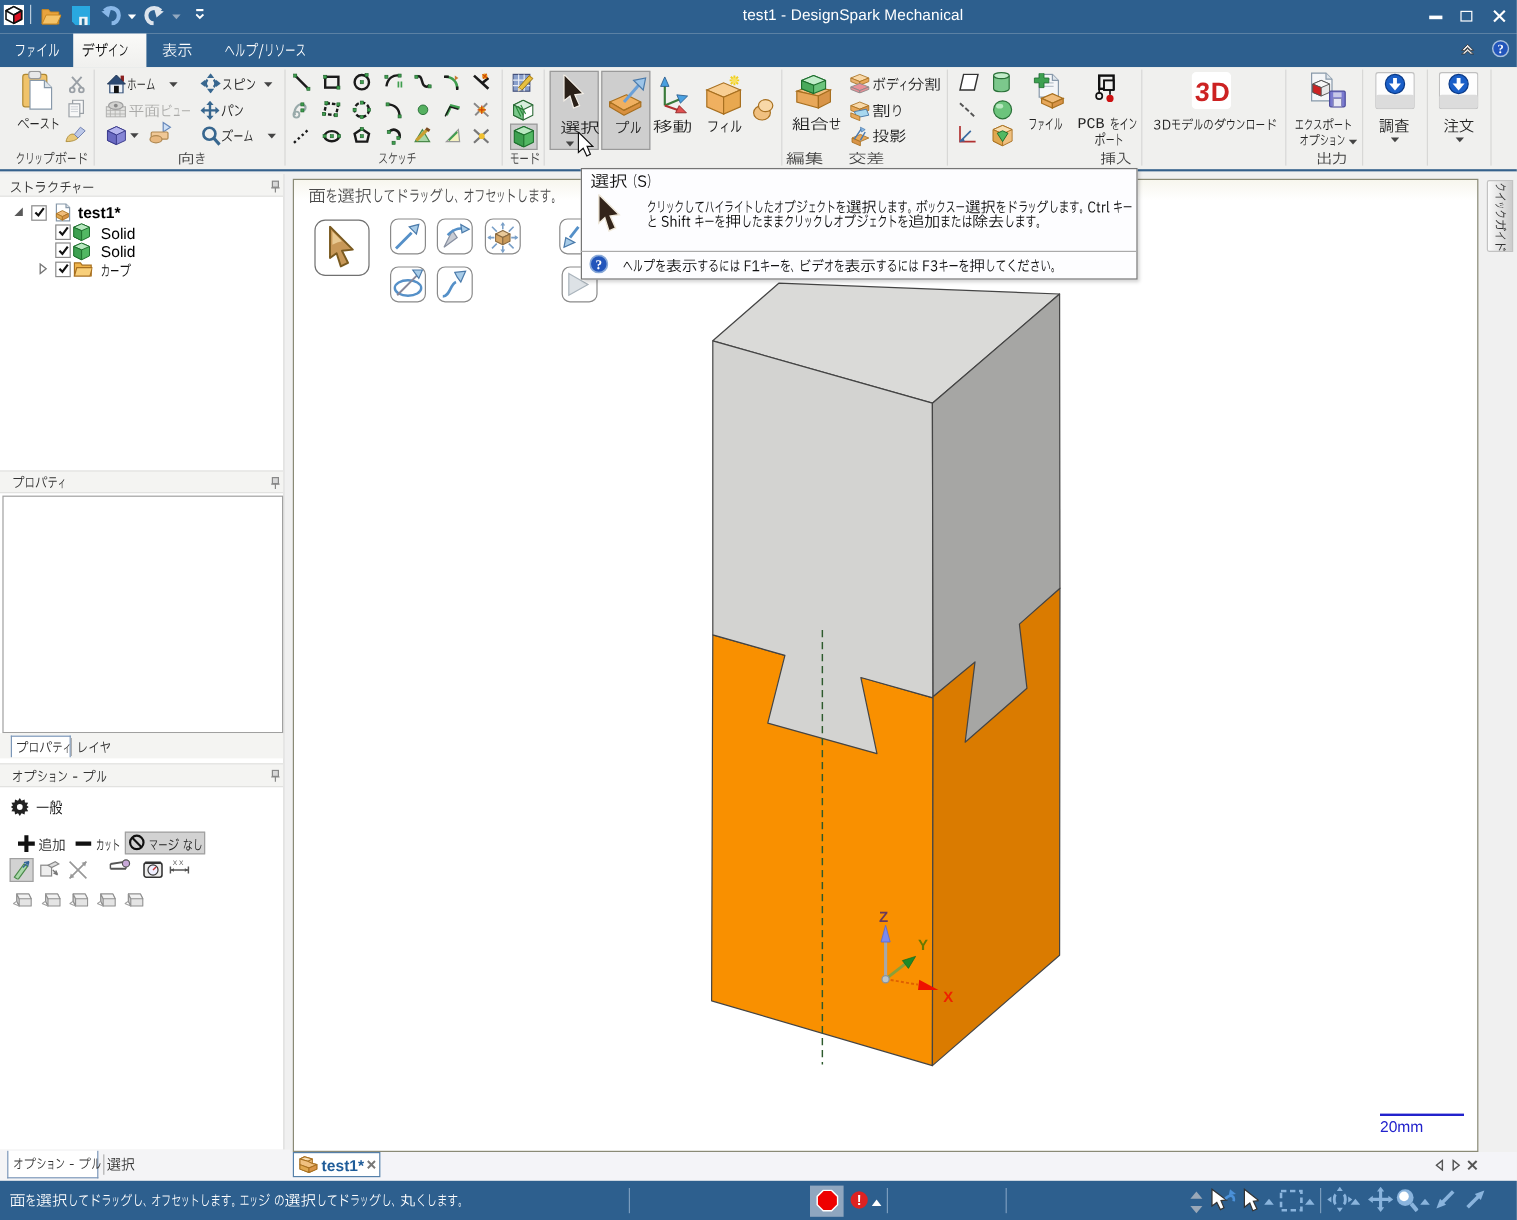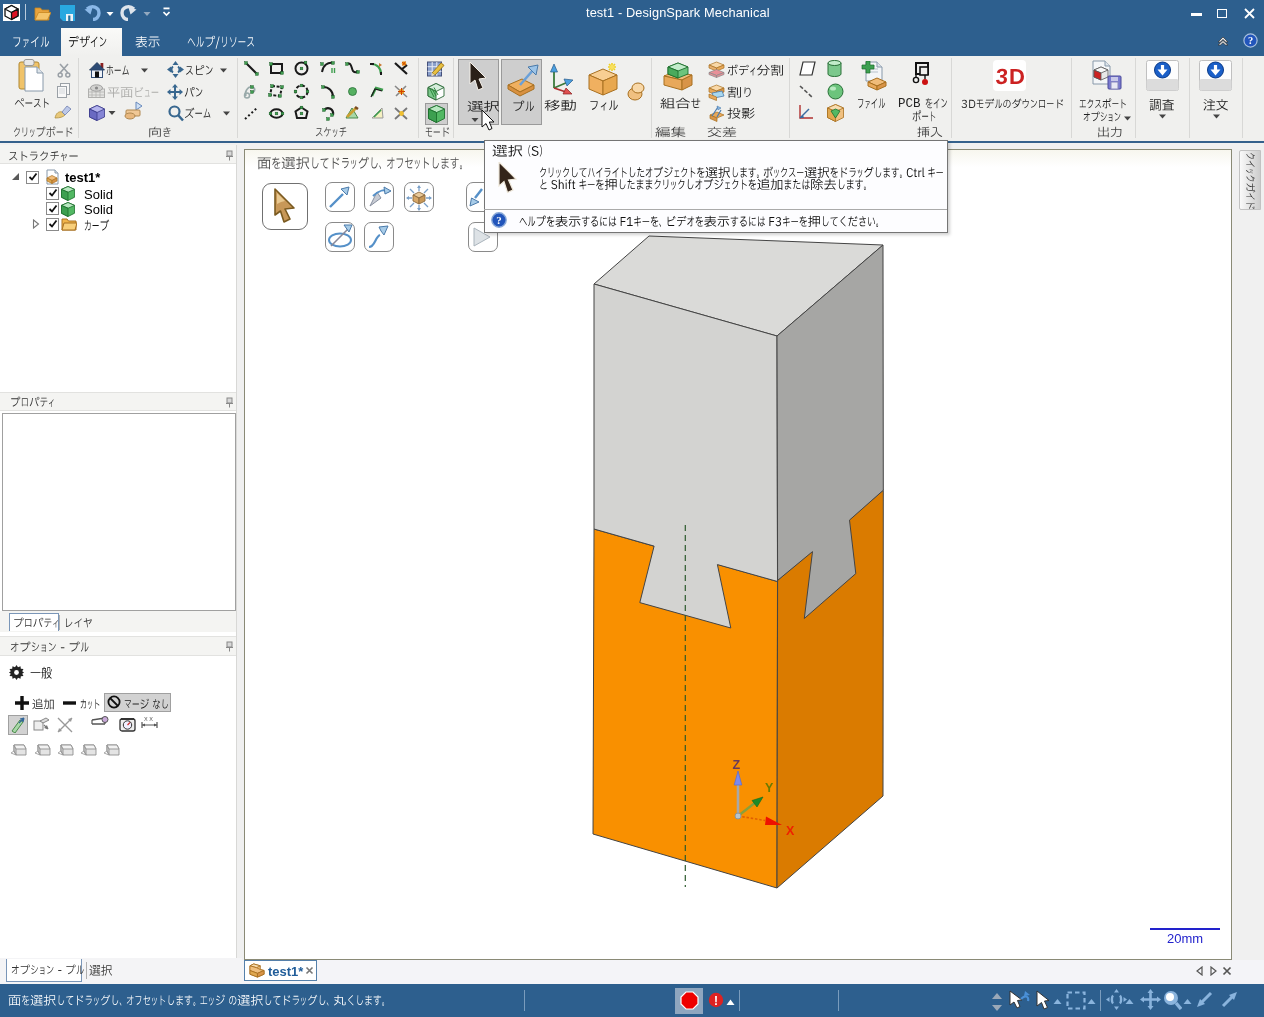--- a/index.html
+++ b/index.html
@@ -35,21 +35,21 @@
 <path d="M14 5 C9 0.5 2 3 2 9 C2 13 5 15.5 8 15.5" fill="none" stroke="#dde4ec" stroke-width="3.4"></path>
 <polygon points="16.5,5.5 8.5,3.5 10.5,10.5" fill="#dde4ec"></polygon>
 </svg>
 <svg class="abs" style="left:142.5px;top:10.5px" width="8" height="6" viewBox="0 0 8 6">
     <polygon points="0.5,1 7.5,1 4,5" fill="#93a9c0"></polygon>
   </svg>
 <svg class="abs" style="left:163px;top:7px" width="7" height="11" viewBox="0 0 7 11">
 <rect x="0.5" y="0.5" width="6" height="1.8" fill="#fff"></rect>
 <path d="M0.5 5 L3.5 8 L6.5 5" fill="none" stroke="#fff" stroke-width="1.6"></path>
   </svg>
-<div class="abs" style="left:586px;top:4.5px;font-size:12.8px;color:#fff;letter-spacing:0.1px">test1 - DesignSpark Mechanical</div>
+<div class="abs" style="left:619px;top:4.5px;font-size:12.8px;color:#fff;letter-spacing:0.1px">test1 - DesignSpark Mechanical</div>
 <div class="abs" style="left:1191px;top:13px;width:11px;height:2.5px;background:#fff"></div>
 <div class="abs" style="left:1217px;top:9px;width:10px;height:9px;border:1.6px solid #fff"></div>
 <svg class="abs" style="left:1244px;top:8px" width="11" height="11" viewBox="0 0 11 11">
 <path d="M1 1 L10 10 M10 1 L1 10" stroke="#fff" stroke-width="1.8"></path>
   </svg>
 <div class="abs" style="left:0;top:28px;width:1264px;height:28px;background:#2d5f8e"></div>
 <svg style="position:absolute;left:12px;top:35px;overflow:visible" width="40" height="18" viewBox="0 -11.7 40 18">
     <path d="M1.3 -9.3H8.2Q8.2 -6.7 7.6 -4.8Q7.1 -3 6 -1.8Q4.9 -0.5 3.1 0.1L2.8 -0.8Q4.3 -1.4 5.3 -2.4Q6.3 -3.4 6.8 -4.8Q7.3 -6.3 7.4 -8.4H1.3Z M14.2 -3.6Q14.9 -4.1 15.3 -4.8Q15.8 -5.5 16 -6.3H11.3V-7.2H16.6V-6.4Q16.4 -5.3 15.8 -4.4Q15.3 -3.5 14.6 -2.9ZM11.7 0Q12.3 -0.4 12.7 -0.9Q13.1 -1.4 13.3 -2Q13.5 -2.6 13.5 -3.6V-5.3H14V-3.5Q14 -1.9 13.5 -0.9Q13 0.1 11.9 0.8Z M26.6 -9.4Q25.4 -7.8 23.8 -6.4V0.4H23.1V-5.8Q21.4 -4.5 19.3 -3.5L19.1 -4.4Q21 -5.3 22.9 -6.8Q24.8 -8.3 26.1 -10.1Z M37.1 -5.1Q36.6 -3.2 35.8 -1.8Q34.9 -0.5 33.8 0.1H33.2V-10H33.9V-0.9Q35.6 -2.1 36.5 -5.6ZM30.7 -10H31.4V-6.1Q31.4 -3.7 30.9 -2.2Q30.3 -0.8 29.2 0.3L28.7 -0.4Q29.8 -1.4 30.3 -2.7Q30.7 -4 30.7 -6Z" fill="#fff"></path>
   </svg>
 <div class="abs" style="left:61px;top:28px;width:61px;height:28px;background:linear-gradient(#fafaf8,#f0f0ee)"></div>
@@ -813,21 +813,21 @@
 <path d="M13 61 L31 47" stroke="#8aa03a" stroke-width="2.4"></path>
 <polygon points="38,42 27,45.5 32,52" fill="#1e8a28" stroke="#15691d" stroke-width="0.6"></polygon>
 <path d="M13 61 L40 65.5" stroke="#e06000" stroke-width="1.6" stroke-dasharray="2.5 1.8"></path>
 <polygon points="57,70 41,61.5 40,70" fill="#ee1100"></polygon>
 <circle cx="13" cy="61" r="3" fill="#b8c4cc" stroke="#8a949c"></circle>
 <text x="7.5" y="13.5" font-family="Liberation Sans" font-weight="bold" font-size="12.5" fill="#6a3a5a">Z</text>
 <text x="40" y="37" font-family="Liberation Sans" font-weight="bold" font-size="12.5" fill="#6a7a00">Y</text>
 <text x="61" y="80" font-family="Liberation Sans" font-weight="bold" font-size="12.5" fill="#ee2200">X</text>
 </svg>
 <div class="abs" style="left:1150px;top:927.5px;width:70px;height:2px;background:#2222cc"></div>
-<div class="abs" style="left:1150px;top:931px;width:70px;text-align:center;font-size:13px;color:#2222cc;font-family:'Liberation Sans'">20mm</div>
+<div class="abs" style="left:1150px;top:931px;width:70px;font-size:13px;color:#2222cc;font-family:'Liberation Sans'">20mm</div>
 <div class="abs" style="left:483.5px;top:139.5px;width:464px;height:93px;background:#fdfdff;border:1px solid #757575;box-shadow:2px 2px 3px rgba(0,0,0,0.18)"></div>
 <svg style="position:absolute;left:492px;top:143.5px;overflow:visible" width="58" height="18" viewBox="0 -11.7 58 18">
     <path d="M3.4 -7.4Q2.1 -9.2 1 -10.2L1.8 -10.7Q2.4 -10.1 3.1 -9.4Q3.7 -8.6 4.2 -7.9ZM6.3 -6.7Q5.5 -6.7 5.3 -6.9Q5 -7.1 5 -7.6V-9H8.2V-9.8H5V-10.5H9.1V-8.4H5.9V-7.7Q5.9 -7.5 6 -7.4Q6.1 -7.3 6.4 -7.3H8.6V-8L9.4 -7.9V-7.3Q9.4 -6.7 8.7 -6.7ZM11.3 -6.7Q10.6 -6.7 10.3 -6.9Q10 -7.1 10 -7.7V-9H13.4V-9.8H10V-10.5H14.3V-8.4H10.9V-7.7Q10.9 -7.5 11 -7.4Q11.1 -7.3 11.5 -7.3H13.8V-8L14.6 -7.8V-7.2Q14.6 -6.9 14.4 -6.8Q14.3 -6.7 13.8 -6.7ZM12.1 -3.3H14.8V-2.6H4.6V-3.3H7.2V-4.6H4.9V-5.3H7.2V-6.2H8.1V-5.3H11.2V-6.2H12.1V-5.3H14.5V-4.6H12.1ZM15 -0.1 14.8 0.7H6.9Q5.1 0.7 4.1 0.1Q3.1 -0.4 3 -1.3H2.9Q2.8 -0.6 2.4 -0.1Q1.9 0.5 0.9 0.9L0.6 0.1Q1.6 -0.4 2 -0.9Q2.4 -1.4 2.4 -2.4V-5.3H0.7V-6H3.4V-2.3Q3.4 -1.2 4.3 -0.7Q5.2 -0.1 6.8 -0.1ZM11.2 -4.6H8.1V-3.3H11.2ZM4.8 -1.1Q5.7 -1.3 6.6 -1.7Q7.4 -2 8 -2.3L8.5 -1.8Q7.9 -1.4 7 -1.1Q6.1 -0.7 5.2 -0.5ZM14.1 -0.5Q13.5 -0.8 12.6 -1.1Q11.7 -1.5 10.8 -1.8L11.3 -2.3Q12.1 -2.1 13 -1.7Q13.9 -1.4 14.6 -1Z M22.1 -4.7Q21 -4.3 19.8 -4V-0.2Q19.8 0.3 19.5 0.5Q19.3 0.8 18.7 0.8H16.8L16.6 -0.1H18.8V-3.7Q17.8 -3.5 16.3 -3.2L16.2 -4Q17.3 -4.1 18.8 -4.5V-7.7H16.4V-8.5H18.8V-10.8H19.8V-8.5H22V-7.7H19.8V-4.8Q20.8 -5.1 21.9 -5.4ZM27.1 -5.4Q27.5 -1.9 30.3 0.3L29.7 0.9Q28.1 -0.3 27.2 -1.9Q26.4 -3.5 26.1 -5.4H23.7Q23.7 -3.5 23.2 -1.9Q22.6 -0.4 21.5 0.9L20.7 0.4Q21.9 -0.9 22.4 -2.4Q22.8 -3.9 22.8 -6.1V-10.3H29.6V-5.4ZM28.7 -9.5H23.7V-6.1H28.7Z M37.9 -10.8H38.5Q37.8 -9.9 37.4 -8.4Q36.9 -6.9 36.9 -5.3V-4.6Q36.9 -3 37.4 -1.5Q37.8 -0 38.5 0.9H37.9Q37.3 0 36.8 -1.5Q36.4 -3.1 36.4 -5Q36.4 -6.8 36.8 -8.4Q37.3 -9.9 37.9 -10.8Z M39.6 -1.5 40.5 -2.2Q41 -1.5 41.6 -1.1Q42.3 -0.8 43.1 -0.8Q44.2 -0.8 44.8 -1.3Q45.4 -1.8 45.4 -2.6Q45.4 -3.3 44.9 -3.7Q44.5 -4.1 43.5 -4.3L42.7 -4.5Q41.3 -4.8 40.6 -5.4Q39.9 -6 39.9 -7.1Q39.9 -8.3 40.8 -9Q41.7 -9.7 43.2 -9.7Q45.3 -9.7 46.4 -8.2L45.6 -7.6Q44.7 -8.7 43.1 -8.7Q42.1 -8.7 41.6 -8.3Q41 -7.9 41 -7.1Q41 -6.4 41.5 -6.1Q41.9 -5.7 42.9 -5.5L43.7 -5.3Q45.2 -5 45.8 -4.4Q46.5 -3.7 46.5 -2.7Q46.5 -1.4 45.6 -0.6Q44.7 0.2 43.1 0.2Q40.9 0.2 39.6 -1.5Z M48.3 0.9H47.7Q48.4 -0 48.8 -1.5Q49.3 -3 49.3 -4.6V-5.3Q49.3 -6.9 48.8 -8.4Q48.4 -9.9 47.7 -10.8H48.3Q49 -9.9 49.4 -8.4Q49.9 -6.8 49.9 -5Q49.9 -3.1 49.4 -1.5Q49 0 48.3 0.9Z" fill="#111"></path>
   </svg>
 <svg class="abs" style="left:497px;top:162px" width="24" height="38" viewBox="0 0 24 38">
 <polygon points="2,0 19,17 11.5,18 16,28 10.5,30.5 7,19.5 2,24" fill="#33241a" stroke="#efe8da" stroke-width="1.2"></polygon>
   </svg>
 <svg style="position:absolute;left:539px;top:165.5px;overflow:visible" width="407" height="17" viewBox="0 -10.98 407 17">
     <path d="M6.9 -8.1Q6.8 -4.9 5.6 -2.8Q4.3 -0.6 2.2 0.3L2 -0.5Q3.8 -1.3 4.9 -3Q6 -4.7 6.3 -7.2H3.2Q2.8 -6.5 2.4 -5.8Q1.9 -5.1 1.3 -4.4L1 -5.1Q1.8 -6 2.4 -7.2Q3.1 -8.4 3.4 -9.8L4 -9.6Q3.8 -8.7 3.5 -8.1Z M10.8 -0.6Q11.9 -1 12.5 -1.6Q13.2 -2.2 13.5 -3.1Q13.8 -4 13.8 -5.4V-9.4H14.3V-5.4Q14.3 -3.8 14 -2.7Q13.7 -1.6 12.9 -0.9Q12.2 -0.2 11.1 0.2ZM10.4 -3.7H9.8V-9.3H10.4Z M19.3 -4.1Q19.1 -5.5 18.8 -7.3L19.2 -7.5Q19.6 -5.5 19.7 -4.2ZM18.3 -0.1Q19.3 -0.8 19.9 -1.8Q20.4 -2.7 20.8 -4Q21.1 -5.3 21.2 -7.2L21.7 -7.1Q21.5 -5.1 21.2 -3.7Q20.9 -2.2 20.2 -1.2Q19.6 -0.1 18.6 0.7ZM17.8 -3.5Q17.5 -5.1 17.2 -6.7L17.6 -7Q18 -5.2 18.2 -3.7Z M29.9 -8.1Q29.8 -4.9 28.5 -2.8Q27.3 -0.6 25.2 0.3L24.9 -0.5Q26.8 -1.3 27.9 -3Q29 -4.7 29.3 -7.2H26.1Q25.8 -6.5 25.3 -5.8Q24.9 -5.1 24.3 -4.4L23.9 -5.1Q24.8 -6 25.4 -7.2Q26 -8.4 26.4 -9.8L27 -9.6Q26.7 -8.7 26.5 -8.1Z M33.4 -9.7 34.1 -9.7 33.8 -3.4Q33.7 -0.6 35.4 -0.6Q36.4 -0.6 37.1 -1.6Q37.7 -2.6 38.1 -4.6L38.7 -4.4Q38.3 -2.1 37.5 -0.9Q36.7 0.3 35.4 0.3Q34.3 0.3 33.7 -0.7Q33.1 -1.6 33.2 -3.4Z M46.6 0.2Q44.7 0.1 43.8 -0.9Q42.8 -1.8 42.8 -3.5Q42.8 -4.8 43.3 -5.7Q43.8 -6.7 44.4 -7.3Q44.9 -7.6 45.4 -7.8V-7.9Q42.6 -7.6 40.5 -7.4L40.5 -8.2Q43.7 -8.5 47.4 -8.8L47.4 -8Q47 -8 46.6 -7.9Q46.3 -7.9 46 -7.7Q45.3 -7.4 44.8 -6.8Q44.2 -6.2 43.8 -5.4Q43.5 -4.6 43.5 -3.7Q43.5 -2.2 44.2 -1.5Q45 -0.8 46.7 -0.6Z M49 -0.5Q49.8 -2.3 50.3 -4.2Q50.7 -6.1 50.8 -8.8L51.4 -8.8Q51.3 -6 50.8 -3.9Q50.4 -1.8 49.5 0ZM53.9 -8.8Q54 -6.2 54.4 -4.2Q54.9 -2.3 55.7 -0.5L55.2 0Q54.3 -1.9 53.9 -3.9Q53.4 -6 53.3 -8.8Z M63.4 -8.8Q62.4 -7.3 61.1 -6.1V0.4H60.5V-5.5Q59.1 -4.2 57.4 -3.3L57.2 -4.1Q58.8 -5 60.4 -6.4Q61.9 -7.8 63 -9.5Z M66.2 -9.1H70.9V-8.3H66.2ZM65.5 -6.2H71.4Q71.4 -3.6 70.3 -2Q69.3 -0.4 67.4 0.2L67.2 -0.6Q68.8 -1.2 69.7 -2.3Q70.5 -3.5 70.8 -5.4H65.5Z M79.6 -8.8Q78.6 -7.3 77.3 -6.1V0.4H76.7V-5.5Q75.3 -4.2 73.6 -3.3L73.4 -4.1Q75 -5 76.6 -6.4Q78.1 -7.8 79.2 -9.5Z M87.4 -2.9Q85.6 -4.4 83.8 -5.3V0.4H83.3V-9.6H83.8V-6.2Q85.8 -5.2 87.7 -3.7Z M91.1 -9.7 91.8 -9.7 91.5 -3.4Q91.4 -0.6 93.1 -0.6Q94.1 -0.6 94.8 -1.6Q95.4 -2.6 95.8 -4.6L96.4 -4.4Q96 -2.1 95.2 -0.9Q94.4 0.3 93.1 0.3Q92 0.3 91.4 -0.7Q90.8 -1.6 90.9 -3.4Z M102.5 -7.3Q101.6 -7.2 100.5 -7.1Q100 -3.3 99.1 0.1L98.5 -0.2Q99.3 -3.3 99.9 -7.1L99.1 -7.1L98.3 -7.1V-7.9Q98.5 -7.9 99.1 -7.9Q99.7 -7.9 100 -7.9Q100.1 -8.7 100.2 -9.9L100.8 -9.8Q100.8 -9.2 100.6 -7.9Q101.6 -8 102.4 -8.1ZM101.8 -5.8Q103.4 -6.1 105 -6.2L105 -5.5Q103.5 -5.4 101.8 -5ZM105.3 -0.1Q104.8 -0 104.3 0Q103.7 0.1 103.2 0.1Q102.2 0.1 101.7 -0.4Q101.2 -0.8 101.2 -1.8Q101.2 -2.6 101.6 -3.6L102.1 -3.3Q101.8 -2.5 101.8 -1.9Q101.8 -0.7 103.2 -0.7Q104.2 -0.7 105.2 -1Z M113.3 -7.5V-6.7H111.5V-0.6Q111.5 0.2 110.9 0.2H109.5L109.3 -0.6H110.9V-6.6H110.9Q110.6 -5.2 109.5 -3.8Q108.4 -2.3 107.1 -1.1L106.7 -1.9Q109.2 -3.9 110.6 -6.7H107V-7.5H110.9V-9.7H111.5V-7.5Z M123.3 -10.6Q123.8 -9.6 124.2 -8.6L123.7 -8.3Q123.2 -9.5 122.7 -10.3ZM122.2 -10Q122.8 -8.9 123.1 -8L122.6 -7.7L122.4 -8.2Q122.3 -5.8 121.7 -4.2Q121.2 -2.5 120 -1.4Q118.9 -0.2 117.1 0.4L116.8 -0.5Q118.4 -1 119.4 -2Q120.4 -2.9 120.9 -4.3Q121.5 -5.7 121.6 -7.6H115.2V-8.5H122.2Q122 -9.1 121.6 -9.7Z M133.4 -8.1Q132.9 -9.1 132.4 -10L132.9 -10.3Q133.5 -9.3 133.9 -8.4ZM132.3 -7.4Q131.9 -8.5 131.3 -9.3L131.8 -9.7Q132.5 -8.7 132.8 -7.7ZM129.1 -7Q128.4 -7.4 127.6 -7.8Q126.8 -8.2 126 -8.5L126.3 -9.3Q127 -9.1 127.8 -8.6Q128.6 -8.2 129.4 -7.8ZM125.7 -0.6Q127.4 -0.9 128.7 -1.7Q130 -2.4 131 -3.7Q131.9 -5 132.7 -7L133.3 -6.5Q132.2 -3.5 130.4 -1.9Q128.6 -0.2 125.9 0.3ZM128.3 -3.9Q127.5 -4.4 126.7 -4.8Q125.9 -5.2 125.2 -5.4L125.4 -6.2Q126.2 -5.9 127 -5.5Q127.8 -5.1 128.6 -4.7Z M140.2 -0.2H135.5V-1H137.6V-5.8H135.8V-6.6H139.9V-5.8H138V-1H140.2Z M148.2 -8.1Q148.1 -4.9 146.8 -2.8Q145.6 -0.6 143.5 0.3L143.2 -0.5Q145.1 -1.3 146.2 -3Q147.3 -4.7 147.5 -7.2H144.4Q144.1 -6.5 143.6 -5.8Q143.2 -5.1 142.6 -4.4L142.2 -5.1Q143.1 -6 143.7 -7.2Q144.3 -8.4 144.7 -9.8L145.3 -9.6Q145 -8.7 144.8 -8.1Z M156.1 -2.9Q154.2 -4.4 152.5 -5.3V0.4H151.9V-9.6H152.5V-6.2Q154.5 -5.2 156.3 -3.7Z M164.8 -0.6 164.9 0.2Q164.3 0.3 163.6 0.4Q163 0.5 162.5 0.5Q161.2 0.5 160.7 -0Q160.1 -0.5 160.1 -1.5Q160.1 -2.4 160.6 -3.1Q161.2 -3.9 162.5 -4.4Q162.4 -5 162.2 -5.3Q162 -5.6 161.6 -5.6Q160.8 -5.6 159.6 -4.3Q159.4 -4 159.2 -3.7Q159.1 -3.4 158.7 -2.7L158.2 -3.2Q158.8 -4.3 159.3 -5.4Q159.7 -6.4 160.1 -7.6Q159.1 -7.6 158.3 -7.7L158.3 -8.5Q159.3 -8.4 160.3 -8.4Q160.5 -9.3 160.7 -10L161.3 -9.8Q161.2 -9.5 161.1 -9.2Q161.1 -9 161 -8.8Q161 -8.5 160.9 -8.4Q162.8 -8.5 164.3 -8.7L164.4 -7.9Q162.6 -7.7 160.7 -7.6Q160.2 -6 159.7 -4.9L159.8 -4.8Q160.2 -5.5 160.7 -5.9Q161.3 -6.3 161.8 -6.3Q162.3 -6.3 162.6 -5.9Q163 -5.5 163.1 -4.7Q164 -5 165.3 -5.4L165.3 -4.6Q164 -4.2 163.1 -3.9Q163.1 -2.4 163.1 -1.5L162.5 -1.5Q162.5 -2.6 162.5 -3.6Q161.6 -3.2 161.1 -2.7Q160.7 -2.1 160.7 -1.5Q160.7 -0.9 161.1 -0.6Q161.5 -0.3 162.4 -0.3Q163.6 -0.3 164.8 -0.6Z M168.8 -7Q167.8 -8.6 166.9 -9.6L167.5 -10Q168 -9.5 168.6 -8.8Q169.1 -8.1 169.5 -7.4ZM171.2 -6.2Q170.6 -6.2 170.4 -6.4Q170.1 -6.6 170.1 -7.2V-8.5H172.8V-9.2H170.1V-9.8H173.5V-7.9H170.9V-7.3Q170.9 -7 171 -6.9Q171.1 -6.9 171.3 -6.9H173.1V-7.5L173.8 -7.4V-6.8Q173.8 -6.2 173.2 -6.2ZM175.4 -6.2Q174.8 -6.2 174.5 -6.5Q174.3 -6.7 174.3 -7.2V-8.5H177V-9.2H174.3V-9.8H177.8V-7.9H175V-7.3Q175 -7 175.1 -6.9Q175.2 -6.9 175.5 -6.9H177.4V-7.5L178.1 -7.4V-6.8Q178.1 -6.5 177.9 -6.4Q177.8 -6.2 177.4 -6.2ZM176 -3.1H178.2V-2.4H169.9V-3.1H172V-4.3H170.1V-5H172V-5.9H172.8V-5H175.2V-5.9H176V-5H178V-4.3H176ZM178.4 -0.1 178.3 0.7H171.7Q170.2 0.7 169.4 0.1Q168.6 -0.4 168.5 -1.3H168.4Q168.4 -0.6 168 -0.1Q167.6 0.4 166.8 0.8L166.5 0.1Q167.4 -0.3 167.7 -0.8Q168 -1.4 168 -2.2V-5H166.6V-5.7H168.8V-2.2Q168.8 -1.2 169.6 -0.6Q170.4 -0.1 171.7 -0.1ZM175.2 -4.3H172.8V-3.1H175.2ZM170 -1Q170.7 -1.2 171.4 -1.5Q172.1 -1.9 172.6 -2.2L173 -1.7Q172.5 -1.3 171.8 -1Q171.1 -0.7 170.3 -0.5ZM177.7 -0.4Q177.2 -0.7 176.4 -1.1Q175.7 -1.4 175 -1.7L175.4 -2.2Q176 -2 176.8 -1.6Q177.5 -1.3 178.1 -1Z M184.2 -4.4Q183.4 -4.1 182.3 -3.7V-0.2Q182.3 0.3 182.1 0.5Q181.9 0.7 181.4 0.7H179.9L179.7 -0H181.5V-3.5Q180.7 -3.3 179.5 -3L179.4 -3.7Q180.3 -3.9 181.5 -4.2V-7.2H179.5V-8H181.5V-10.2H182.3V-8H184.2V-7.2H182.3V-4.5Q183.2 -4.7 184.1 -5.1ZM188.3 -5Q188.7 -1.8 191 0.3L190.5 0.9Q189.2 -0.3 188.5 -1.8Q187.7 -3.3 187.5 -5H185.6Q185.5 -3.3 185.1 -1.8Q184.7 -0.4 183.7 0.9L183.1 0.4Q184.1 -0.9 184.4 -2.3Q184.8 -3.7 184.8 -5.7V-9.6H190.4V-5ZM189.6 -8.9H185.6V-5.7H189.6Z M194 -9.7 194.6 -9.7 194.4 -3.4Q194.3 -0.6 196 -0.6Q197 -0.6 197.6 -1.6Q198.3 -2.6 198.7 -4.6L199.2 -4.4Q198.9 -2.1 198.1 -0.9Q197.3 0.3 196 0.3Q194.9 0.3 194.3 -0.7Q193.7 -1.6 193.8 -3.4Z M207.6 -0Q206.3 -1.4 205 -2V-1.4Q205 0.5 203.3 0.5Q202.6 0.5 202.1 -0Q201.7 -0.6 201.7 -1.4Q201.7 -2.3 202.1 -2.8Q202.6 -3.3 203.4 -3.3Q203.8 -3.3 204.4 -3.1V-4.9Q203.3 -4.9 201.7 -5L201.7 -5.8Q202.8 -5.7 204.4 -5.7V-7.5Q203.2 -7.5 201.5 -7.6L201.5 -8.4Q203.2 -8.3 204.4 -8.3V-9.8H205V-8.3Q206.6 -8.3 207.8 -8.5L207.8 -7.7Q206.4 -7.5 205 -7.5V-5.7Q206.5 -5.7 207.5 -5.8L207.6 -5Q206.6 -4.9 205 -4.9V-2.9Q206.4 -2.2 207.9 -0.7ZM204.4 -2.3Q203.8 -2.6 203.4 -2.6Q202.8 -2.6 202.5 -2.3Q202.3 -2 202.3 -1.4Q202.3 -0.9 202.6 -0.6Q202.8 -0.3 203.3 -0.3Q203.9 -0.3 204.2 -0.6Q204.4 -0.8 204.4 -1.4Z M216.8 -7.5H214.1V-4.9Q214.3 -4.1 214.3 -3.2Q214.3 -1.4 213.6 -0.5Q212.9 0.4 211.6 0.4L211.5 -0.4Q212.7 -0.5 213.2 -1.2Q213.7 -1.9 213.7 -3.3H213.7Q213.5 -2.8 213.2 -2.5Q212.9 -2.2 212.5 -2.2Q212.2 -2.2 211.9 -2.5Q211.6 -2.7 211.4 -3.1Q211.2 -3.6 211.2 -4.2Q211.2 -5.2 211.6 -5.7Q212 -6.3 212.6 -6.3Q212.8 -6.3 213.1 -6.1Q213.3 -6 213.4 -5.7H213.5V-7.5H209.5V-8.3H213.5V-9.8H214.1V-8.3H216.8ZM213.6 -4.3Q213.5 -4.8 213.3 -5.1Q213.1 -5.5 212.7 -5.5Q212.3 -5.5 212.1 -5.2Q211.8 -4.8 211.8 -4.2Q211.8 -3.6 212.1 -3.3Q212.3 -3 212.7 -3Q213.1 -3 213.3 -3.4Q213.5 -3.7 213.6 -4.3Z M217.9 -0.9Q217.9 -1.7 218.1 -2.1Q218.4 -2.6 218.8 -2.6Q219.2 -2.6 219.5 -2.1Q219.7 -1.7 219.7 -0.9Q219.7 -0 219.5 0.4Q219.2 0.9 218.8 0.9Q218.4 0.9 218.1 0.4Q217.9 -0 217.9 -0.9ZM219.3 -0.7V-1Q219.3 -1.4 219.2 -1.7Q219 -1.9 218.8 -1.9Q218.5 -1.9 218.4 -1.7Q218.2 -1.4 218.2 -1V-0.7Q218.2 -0.3 218.4 -0Q218.5 0.2 218.8 0.2Q219 0.2 219.2 -0Q219.3 -0.3 219.3 -0.7Z M233.4 -8.3Q233.1 -9.4 232.7 -10.3L233.2 -10.6Q233.7 -9.6 234 -8.6ZM232.2 -8.1Q231.9 -9.1 231.4 -10L232 -10.3Q232.5 -9.1 232.8 -8.3ZM227.2 0.4 227 -0.4H228.6V-6.8H224.9V-7.6H228.6V-9.6H229.3V-7.6H233V-6.8H229.3V-0.5Q229.3 -0 229.2 0.2Q229 0.4 228.6 0.4ZM224.7 -1.3Q225.2 -2.2 225.6 -3.3Q226 -4.4 226.2 -5.5L226.9 -5.3Q226.7 -4.1 226.3 -3Q225.9 -1.8 225.4 -0.9ZM232.6 -0.9Q231.6 -2.9 231 -5.3L231.7 -5.5Q232.3 -3.2 233.3 -1.3Z M237.3 -4.1Q237.1 -5.5 236.8 -7.3L237.3 -7.5Q237.6 -5.5 237.7 -4.2ZM236.3 -0.1Q237.3 -0.8 237.9 -1.8Q238.5 -2.7 238.8 -4Q239.1 -5.3 239.2 -7.2L239.7 -7.1Q239.5 -5.1 239.2 -3.7Q238.9 -2.2 238.2 -1.2Q237.6 -0.1 236.6 0.7ZM235.8 -3.5Q235.5 -5.1 235.2 -6.7L235.6 -7Q236 -5.2 236.2 -3.7Z M247.9 -8.1Q247.8 -4.9 246.5 -2.8Q245.3 -0.6 243.2 0.3L242.9 -0.5Q244.8 -1.3 245.9 -3Q247 -4.7 247.3 -7.2H244.1Q243.8 -6.5 243.3 -5.8Q242.9 -5.1 242.3 -4.4L241.9 -5.1Q242.8 -6 243.4 -7.2Q244 -8.4 244.4 -9.8L245 -9.6Q244.7 -8.7 244.5 -8.1Z M256 -0Q254.8 -1.9 253.6 -3.2Q252.9 -2.2 252.1 -1.4Q251.2 -0.6 250.3 -0L250 -0.8Q251.9 -1.9 253.1 -3.8Q254.3 -5.6 254.7 -8H250.6V-8.8H255.3Q255.3 -8.3 255.2 -7.6Q254.9 -5.6 253.9 -3.8Q255.2 -2.5 256.4 -0.7Z M264.4 -4.2H258V-5.1H264.4Z M268 -7Q267 -8.6 266.1 -9.6L266.7 -10Q267.3 -9.5 267.8 -8.8Q268.3 -8.1 268.7 -7.4ZM270.4 -6.2Q269.8 -6.2 269.6 -6.4Q269.4 -6.6 269.4 -7.2V-8.5H272V-9.2H269.4V-9.8H272.7V-7.9H270.1V-7.3Q270.1 -7 270.2 -6.9Q270.3 -6.9 270.6 -6.9H272.3V-7.5L273 -7.4V-6.8Q273 -6.2 272.4 -6.2ZM274.6 -6.2Q274 -6.2 273.7 -6.5Q273.5 -6.7 273.5 -7.2V-8.5H276.2V-9.2H273.5V-9.8H277V-7.9H274.2V-7.3Q274.2 -7 274.3 -6.9Q274.4 -6.9 274.7 -6.9H276.6V-7.5L277.3 -7.4V-6.8Q277.3 -6.5 277.1 -6.4Q277 -6.2 276.6 -6.2ZM275.2 -3.1H277.4V-2.4H269.1V-3.1H271.2V-4.3H269.3V-5H271.2V-5.9H272V-5H274.5V-5.9H275.2V-5H277.2V-4.3H275.2ZM277.6 -0.1 277.5 0.7H270.9Q269.4 0.7 268.6 0.1Q267.8 -0.4 267.7 -1.3H267.6Q267.6 -0.6 267.2 -0.1Q266.8 0.4 266 0.8L265.7 0.1Q266.6 -0.3 266.9 -0.8Q267.2 -1.4 267.2 -2.2V-5H265.8V-5.7H268V-2.2Q268 -1.2 268.8 -0.6Q269.6 -0.1 270.9 -0.1ZM274.5 -4.3H272V-3.1H274.5ZM269.2 -1Q270 -1.2 270.7 -1.5Q271.4 -1.9 271.8 -2.2L272.3 -1.7Q271.7 -1.3 271 -1Q270.3 -0.7 269.6 -0.5ZM276.9 -0.4Q276.4 -0.7 275.6 -1.1Q274.9 -1.4 274.2 -1.7L274.6 -2.2Q275.2 -2 276 -1.6Q276.7 -1.3 277.3 -1Z M283.4 -4.4Q282.6 -4.1 281.5 -3.7V-0.2Q281.5 0.3 281.3 0.5Q281.1 0.7 280.6 0.7H279.1L278.9 -0H280.7V-3.5Q279.9 -3.3 278.7 -3L278.6 -3.7Q279.5 -3.9 280.7 -4.2V-7.2H278.7V-8H280.7V-10.2H281.5V-8H283.4V-7.2H281.5V-4.5Q282.4 -4.7 283.3 -5.1ZM287.5 -5Q287.9 -1.8 290.2 0.3L289.7 0.9Q288.4 -0.3 287.7 -1.8Q287 -3.3 286.7 -5H284.8Q284.7 -3.3 284.3 -1.8Q283.9 -0.4 282.9 0.9L282.3 0.4Q283.3 -0.9 283.7 -2.3Q284 -3.7 284 -5.7V-9.6H289.6V-5ZM288.9 -8.9H284.8V-5.7H288.9Z M298.2 -0.6 298.3 0.2Q297.7 0.3 297 0.4Q296.4 0.5 295.9 0.5Q294.7 0.5 294.1 -0Q293.5 -0.5 293.5 -1.5Q293.5 -2.4 294.1 -3.1Q294.6 -3.9 295.9 -4.4Q295.8 -5 295.6 -5.3Q295.4 -5.6 295 -5.6Q294.2 -5.6 293.1 -4.3Q292.8 -4 292.7 -3.7Q292.5 -3.4 292.1 -2.7L291.6 -3.2Q292.2 -4.3 292.7 -5.4Q293.1 -6.4 293.5 -7.6Q292.5 -7.6 291.7 -7.7L291.7 -8.5Q292.7 -8.4 293.7 -8.4Q294 -9.3 294.1 -10L294.7 -9.8Q294.6 -9.5 294.6 -9.2Q294.5 -9 294.5 -8.8Q294.4 -8.5 294.4 -8.4Q296.2 -8.5 297.7 -8.7L297.8 -7.9Q296 -7.7 294.1 -7.6Q293.7 -6 293.1 -4.9L293.2 -4.8Q293.6 -5.5 294.1 -5.9Q294.7 -6.3 295.2 -6.3Q295.7 -6.3 296 -5.9Q296.4 -5.5 296.5 -4.7Q297.4 -5 298.7 -5.4L298.8 -4.6Q297.5 -4.2 296.5 -3.9Q296.5 -2.4 296.5 -1.5L295.9 -1.5Q295.9 -2.6 295.9 -3.6Q295 -3.2 294.5 -2.7Q294.1 -2.1 294.1 -1.5Q294.1 -0.9 294.5 -0.6Q294.9 -0.3 295.9 -0.3Q297 -0.3 298.2 -0.6Z M307.7 -7.2Q307.2 -8.5 306.7 -9.4L307.3 -9.7Q307.9 -8.5 308.2 -7.5ZM303.2 -9.5V-6.1Q305.7 -5 308 -3.6L307.7 -2.8Q305.4 -4.3 303.2 -5.1V0.5H302.5V-9.5ZM306.6 -6.6Q306.2 -7.7 305.6 -8.8L306.1 -9.1Q306.8 -7.8 307.1 -6.9Z M311.4 -9.1H316V-8.3H311.4ZM310.6 -6.2H316.6Q316.5 -3.6 315.5 -2Q314.4 -0.4 312.6 0.2L312.3 -0.6Q313.9 -1.2 314.8 -2.3Q315.7 -3.5 315.9 -5.4H310.6Z M320.8 -4.1Q320.7 -5.5 320.3 -7.3L320.8 -7.5Q321.2 -5.5 321.3 -4.2ZM319.9 -0.1Q320.8 -0.8 321.4 -1.8Q322 -2.7 322.3 -4Q322.6 -5.3 322.7 -7.2L323.2 -7.1Q323.1 -5.1 322.8 -3.7Q322.4 -2.2 321.8 -1.2Q321.1 -0.1 320.1 0.7ZM319.3 -3.5Q319.1 -5.1 318.7 -6.7L319.2 -7Q319.6 -5.2 319.8 -3.7Z M333.6 -10.2Q334.2 -9.1 334.5 -8.2L334 -7.9Q333.6 -9 333.1 -9.9ZM332.5 -9.8Q333.1 -8.6 333.4 -7.7L332.9 -7.5Q332.7 -4.5 331.1 -2.5Q329.6 -0.4 327 0.5L326.7 -0.3Q329 -1.1 330.4 -2.9Q331.8 -4.6 332.1 -7.1H328.2Q327.8 -6.3 327.2 -5.6Q326.6 -4.9 325.9 -4.2L325.4 -4.9Q326.5 -5.9 327.3 -7Q328.1 -8.2 328.6 -9.6L329.3 -9.4Q329 -8.5 328.6 -7.9H332.6Q332.3 -8.7 331.9 -9.5Z M337.1 -9.7 337.7 -9.7 337.5 -3.4Q337.4 -0.6 339.1 -0.6Q340.1 -0.6 340.7 -1.6Q341.4 -2.6 341.7 -4.6L342.3 -4.4Q342 -2.1 341.1 -0.9Q340.3 0.3 339.1 0.3Q337.9 0.3 337.4 -0.7Q336.8 -1.6 336.8 -3.4Z M350.6 -0Q349.3 -1.4 348.1 -2V-1.4Q348.1 0.5 346.4 0.5Q345.7 0.5 345.2 -0Q344.8 -0.6 344.8 -1.4Q344.8 -2.3 345.2 -2.8Q345.6 -3.3 346.5 -3.3Q346.9 -3.3 347.5 -3.1V-4.9Q346.3 -4.9 344.8 -5L344.8 -5.8Q345.9 -5.7 347.5 -5.7V-7.5Q346.3 -7.5 344.5 -7.6L344.5 -8.4Q346.3 -8.3 347.5 -8.3V-9.8H348.1V-8.3Q349.7 -8.3 350.9 -8.5L350.9 -7.7Q349.4 -7.5 348.1 -7.5V-5.7Q349.6 -5.7 350.6 -5.8L350.6 -5Q349.7 -4.9 348.1 -4.9V-2.9Q349.5 -2.2 351 -0.7ZM347.5 -2.3Q346.9 -2.6 346.4 -2.6Q345.9 -2.6 345.6 -2.3Q345.3 -2 345.3 -1.4Q345.3 -0.9 345.6 -0.6Q345.9 -0.3 346.4 -0.3Q347 -0.3 347.2 -0.6Q347.5 -0.8 347.5 -1.4Z M359.9 -7.5H357.1V-4.9Q357.3 -4.1 357.3 -3.2Q357.3 -1.4 356.7 -0.5Q356 0.4 354.7 0.4L354.5 -0.4Q355.7 -0.5 356.3 -1.2Q356.8 -1.9 356.8 -3.3H356.8Q356.6 -2.8 356.3 -2.5Q356 -2.2 355.6 -2.2Q355.3 -2.2 355 -2.5Q354.7 -2.7 354.5 -3.1Q354.3 -3.6 354.3 -4.2Q354.3 -5.2 354.7 -5.7Q355.1 -6.3 355.6 -6.3Q355.9 -6.3 356.2 -6.1Q356.4 -6 356.5 -5.7H356.6V-7.5H352.6V-8.3H356.6V-9.8H357.1V-8.3H359.9ZM356.6 -4.3Q356.6 -4.8 356.4 -5.1Q356.1 -5.5 355.8 -5.5Q355.4 -5.5 355.1 -5.2Q354.9 -4.8 354.9 -4.2Q354.9 -3.6 355.1 -3.3Q355.4 -3 355.8 -3Q356.1 -3 356.4 -3.4Q356.6 -3.7 356.6 -4.3Z M360.9 -0.9Q360.9 -1.7 361.2 -2.1Q361.4 -2.6 361.9 -2.6Q362.3 -2.6 362.5 -2.1Q362.8 -1.7 362.8 -0.9Q362.8 -0 362.5 0.4Q362.3 0.9 361.9 0.9Q361.4 0.9 361.2 0.4Q360.9 -0 360.9 -0.9ZM362.4 -0.7V-1Q362.4 -1.4 362.3 -1.7Q362.1 -1.9 361.9 -1.9Q361.6 -1.9 361.5 -1.7Q361.3 -1.4 361.3 -1V-0.7Q361.3 -0.3 361.5 -0Q361.6 0.2 361.9 0.2Q362.1 0.2 362.3 -0Q362.4 -0.3 362.4 -0.7Z M367.8 -4.4Q367.8 -6.7 368.6 -7.9Q369.5 -9.1 371 -9.1Q372 -9.1 372.7 -8.6Q373.4 -8.1 373.8 -7.1L373 -6.6Q372.8 -7.4 372.3 -7.8Q371.7 -8.2 371 -8.2Q370 -8.2 369.4 -7.3Q368.8 -6.5 368.8 -5.1V-3.8Q368.8 -2.4 369.3 -1.6Q369.9 -0.8 371 -0.8Q371.8 -0.8 372.3 -1.2Q372.8 -1.6 373.1 -2.4L373.8 -1.9Q373.5 -0.9 372.7 -0.4Q372 0.2 371 0.2Q369.5 0.2 368.6 -1Q367.8 -2.2 367.8 -4.4Z M376.6 0Q376.1 0 375.9 -0.3Q375.6 -0.6 375.6 -1V-5.7H374.6V-6.6H375.2Q375.5 -6.6 375.6 -6.7Q375.7 -6.9 375.7 -7.2V-8.4H376.5V-6.6H377.8V-5.7H376.5V-0.9H377.8V0Z M379.4 0V-6.6H380.3V-5.4H380.3Q380.5 -5.9 380.9 -6.3Q381.4 -6.6 382.1 -6.6H382.4V-5.6H381.9Q381.1 -5.6 380.7 -5.3Q380.3 -5 380.3 -4.5V0Z M384.6 0Q384.1 0 383.9 -0.3Q383.6 -0.6 383.6 -1V-9.5H384.5V-0.9H385.4V0Z M395.9 -4.5 395.9 -3.6 393 -3.2 393.2 0.3 392.7 0.4 392.4 -3.1 389.5 -2.6 389.4 -3.5 392.4 -3.9 392.2 -6.4 389.5 -6 389.4 -6.9 392.1 -7.3 392 -9.8 392.5 -9.9 392.7 -7.4 395.4 -7.8 395.4 -7 392.8 -6.5 392.9 -4Z M403.9 -4.2H397.4V-5.1H403.9Z" fill="#111"></path>
   </svg>

